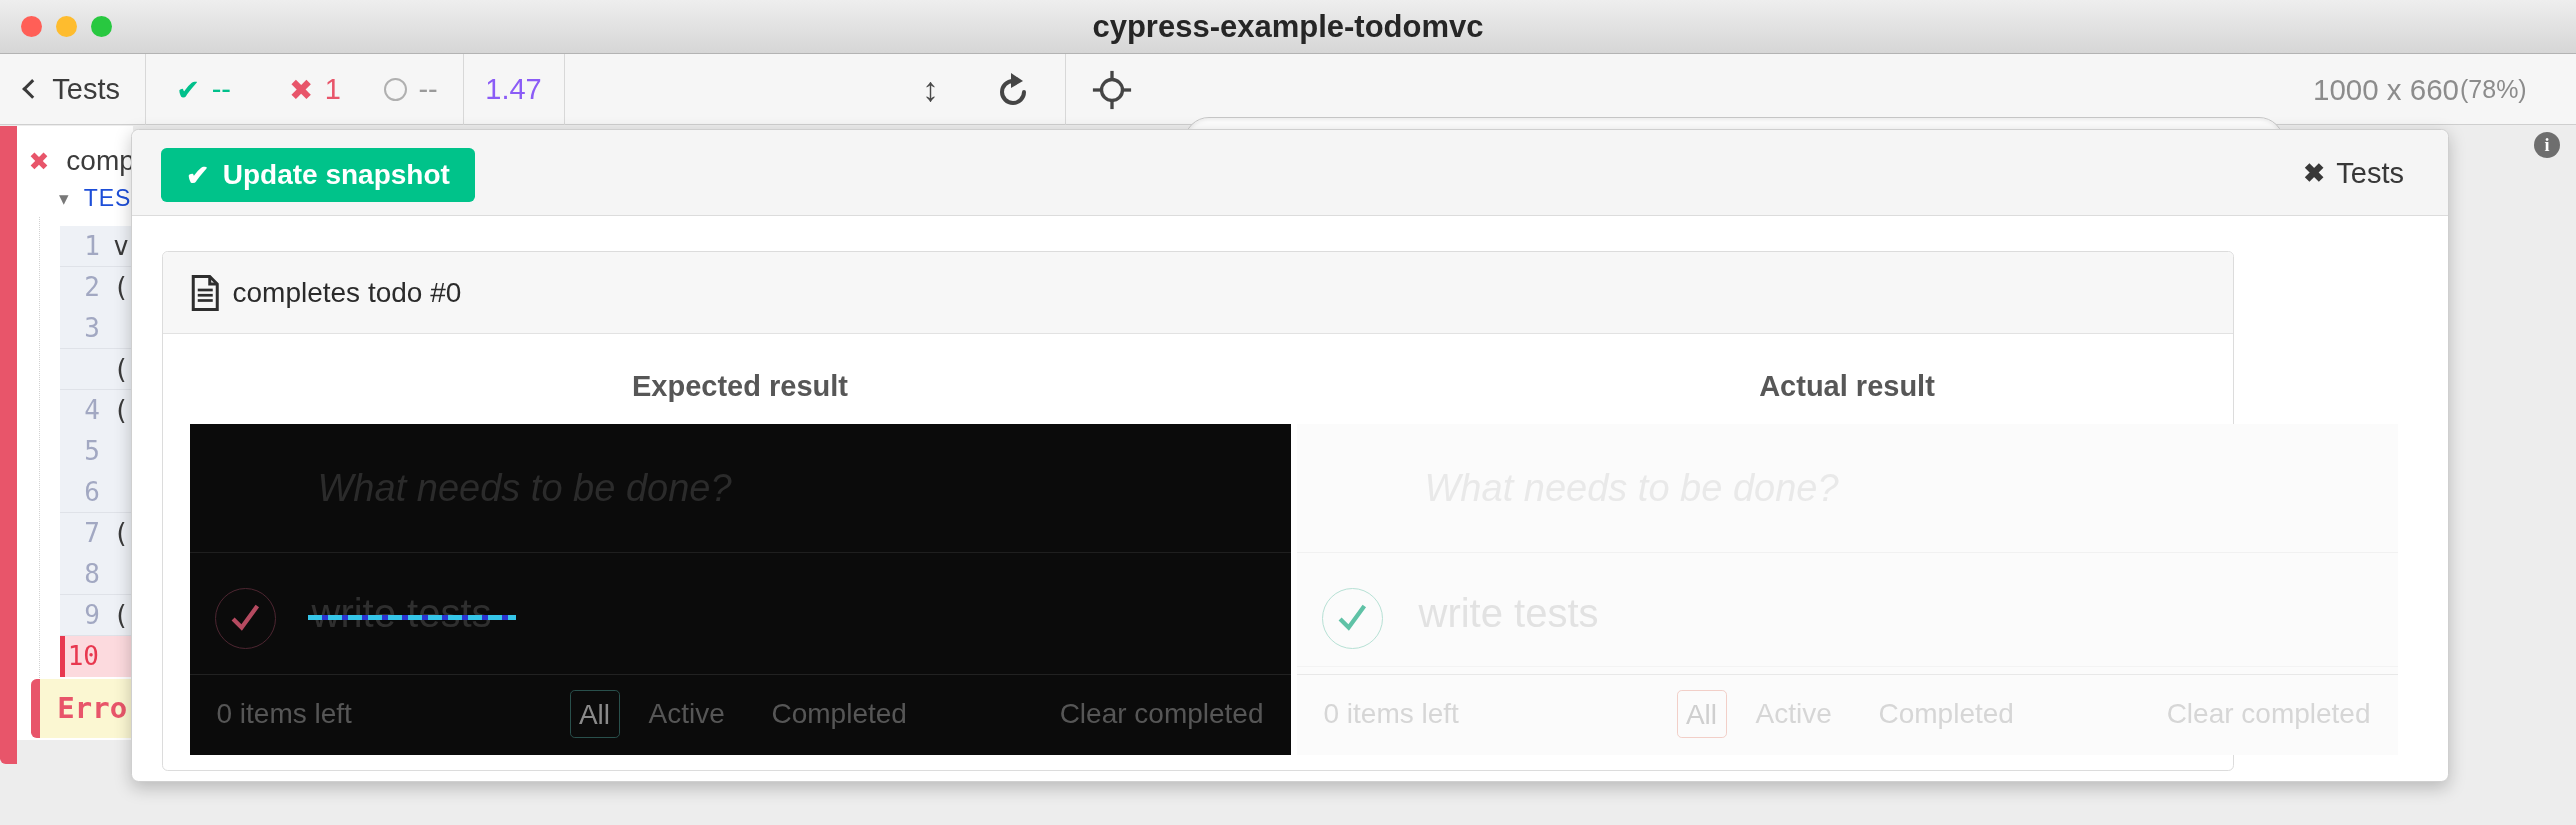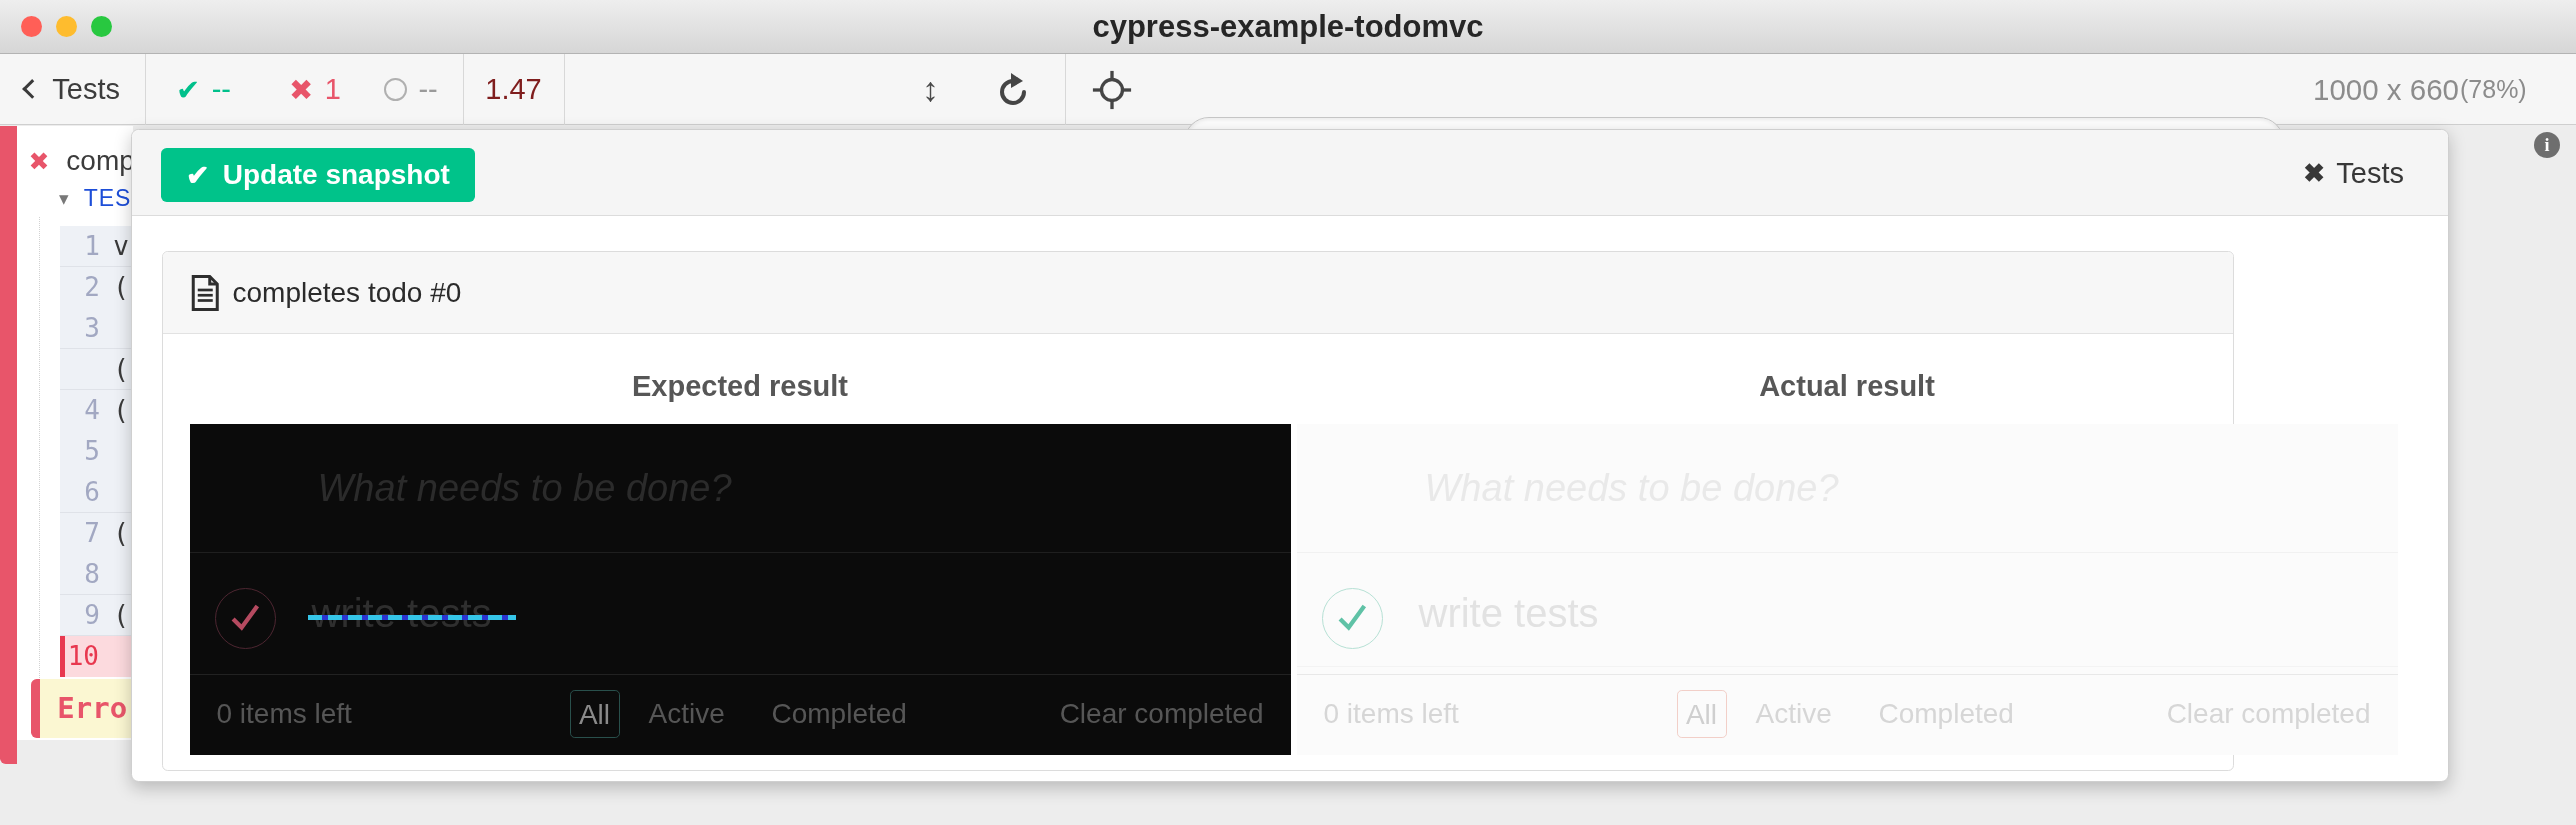--- a/index.html
+++ b/index.html
@@ -25,21 +25,21 @@
     gap:13.3px;color:#3c3c3c;font-size:29px;cursor:pointer;}
   .chev{width:14.3px;height:14.3px;border-left:3.8px solid #3a3a3a;border-bottom:3.8px solid #3a3a3a;
     transform:rotate(45deg);margin-left:5.7px;}
   .stat{position:absolute;top:0;height:71px;display:flex;align-items:center;gap:11.4px;font-size:29px;}
   .stat .glyph{font-size:29px;}
   .stat-pass{left:176px;color:var(--pass-green);}
   .stat-fail{left:289px;color:var(--fail-red);}
   .stat-pend{left:384px;color:#9a9a9a;}
   .pend-circle{width:23px;height:23px;border:2.9px solid #b0b0b0;border-radius:50%;}
   .duration{position:absolute;left:463px;top:0;width:101px;height:71px;line-height:71px;
-    text-align:center;color:#7f1d1d;font-size:29px;}
+    text-align:center;color:#8b5cf6;font-size:29px;}
   .vp-dot{position:absolute;left:891px;top:80px;width:19px;height:23px;border-radius:50%;
     background:var(--viewport-yellow);}
   .vp-arrow{position:absolute;left:922px;top:0;height:71px;line-height:71px;
     color:#4a4a4a;font-size:34px;font-weight:bold;}
   .refresh{position:absolute;left:993px;top:16px;cursor:pointer;}
   .crosshair{position:absolute;left:1091px;top:15.2px;cursor:pointer;}
   .url-pill{position:absolute;left:1184px;top:63px;width:1100px;height:50px;background:#fff;
     border:1px solid #c6c6c6;border-radius:26px;box-shadow:inset 0 1.9px 3.8px rgba(0,0,0,.08);
     line-height:49px;padding-left:30.5px;color:#8a8a8a;font-size:27px;white-space:nowrap;
     overflow:hidden;cursor:text;}

